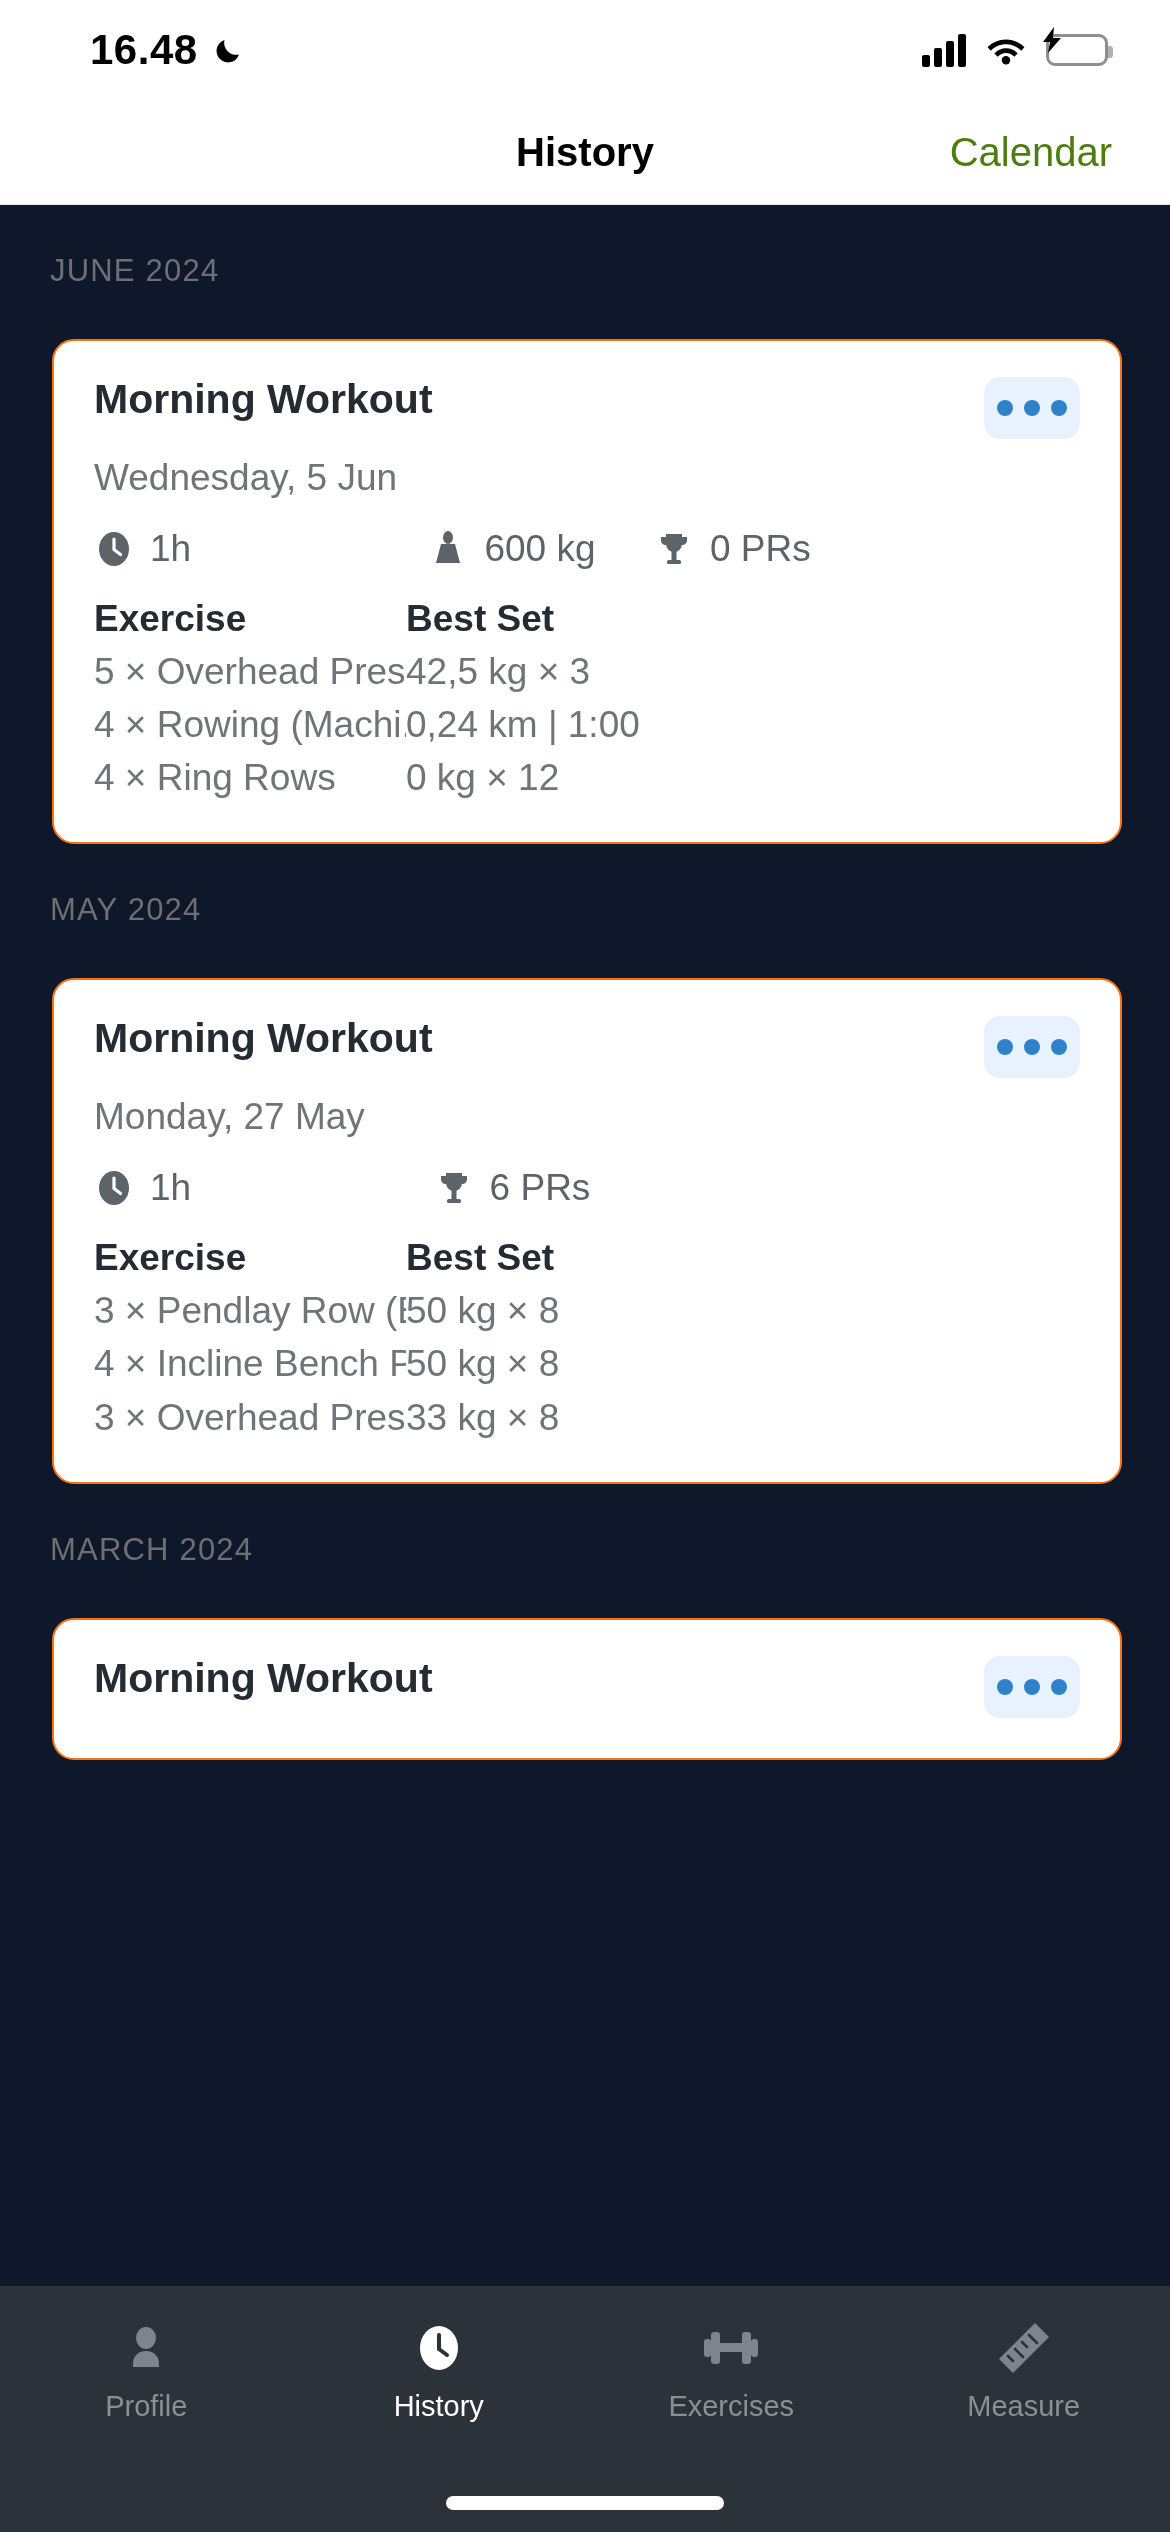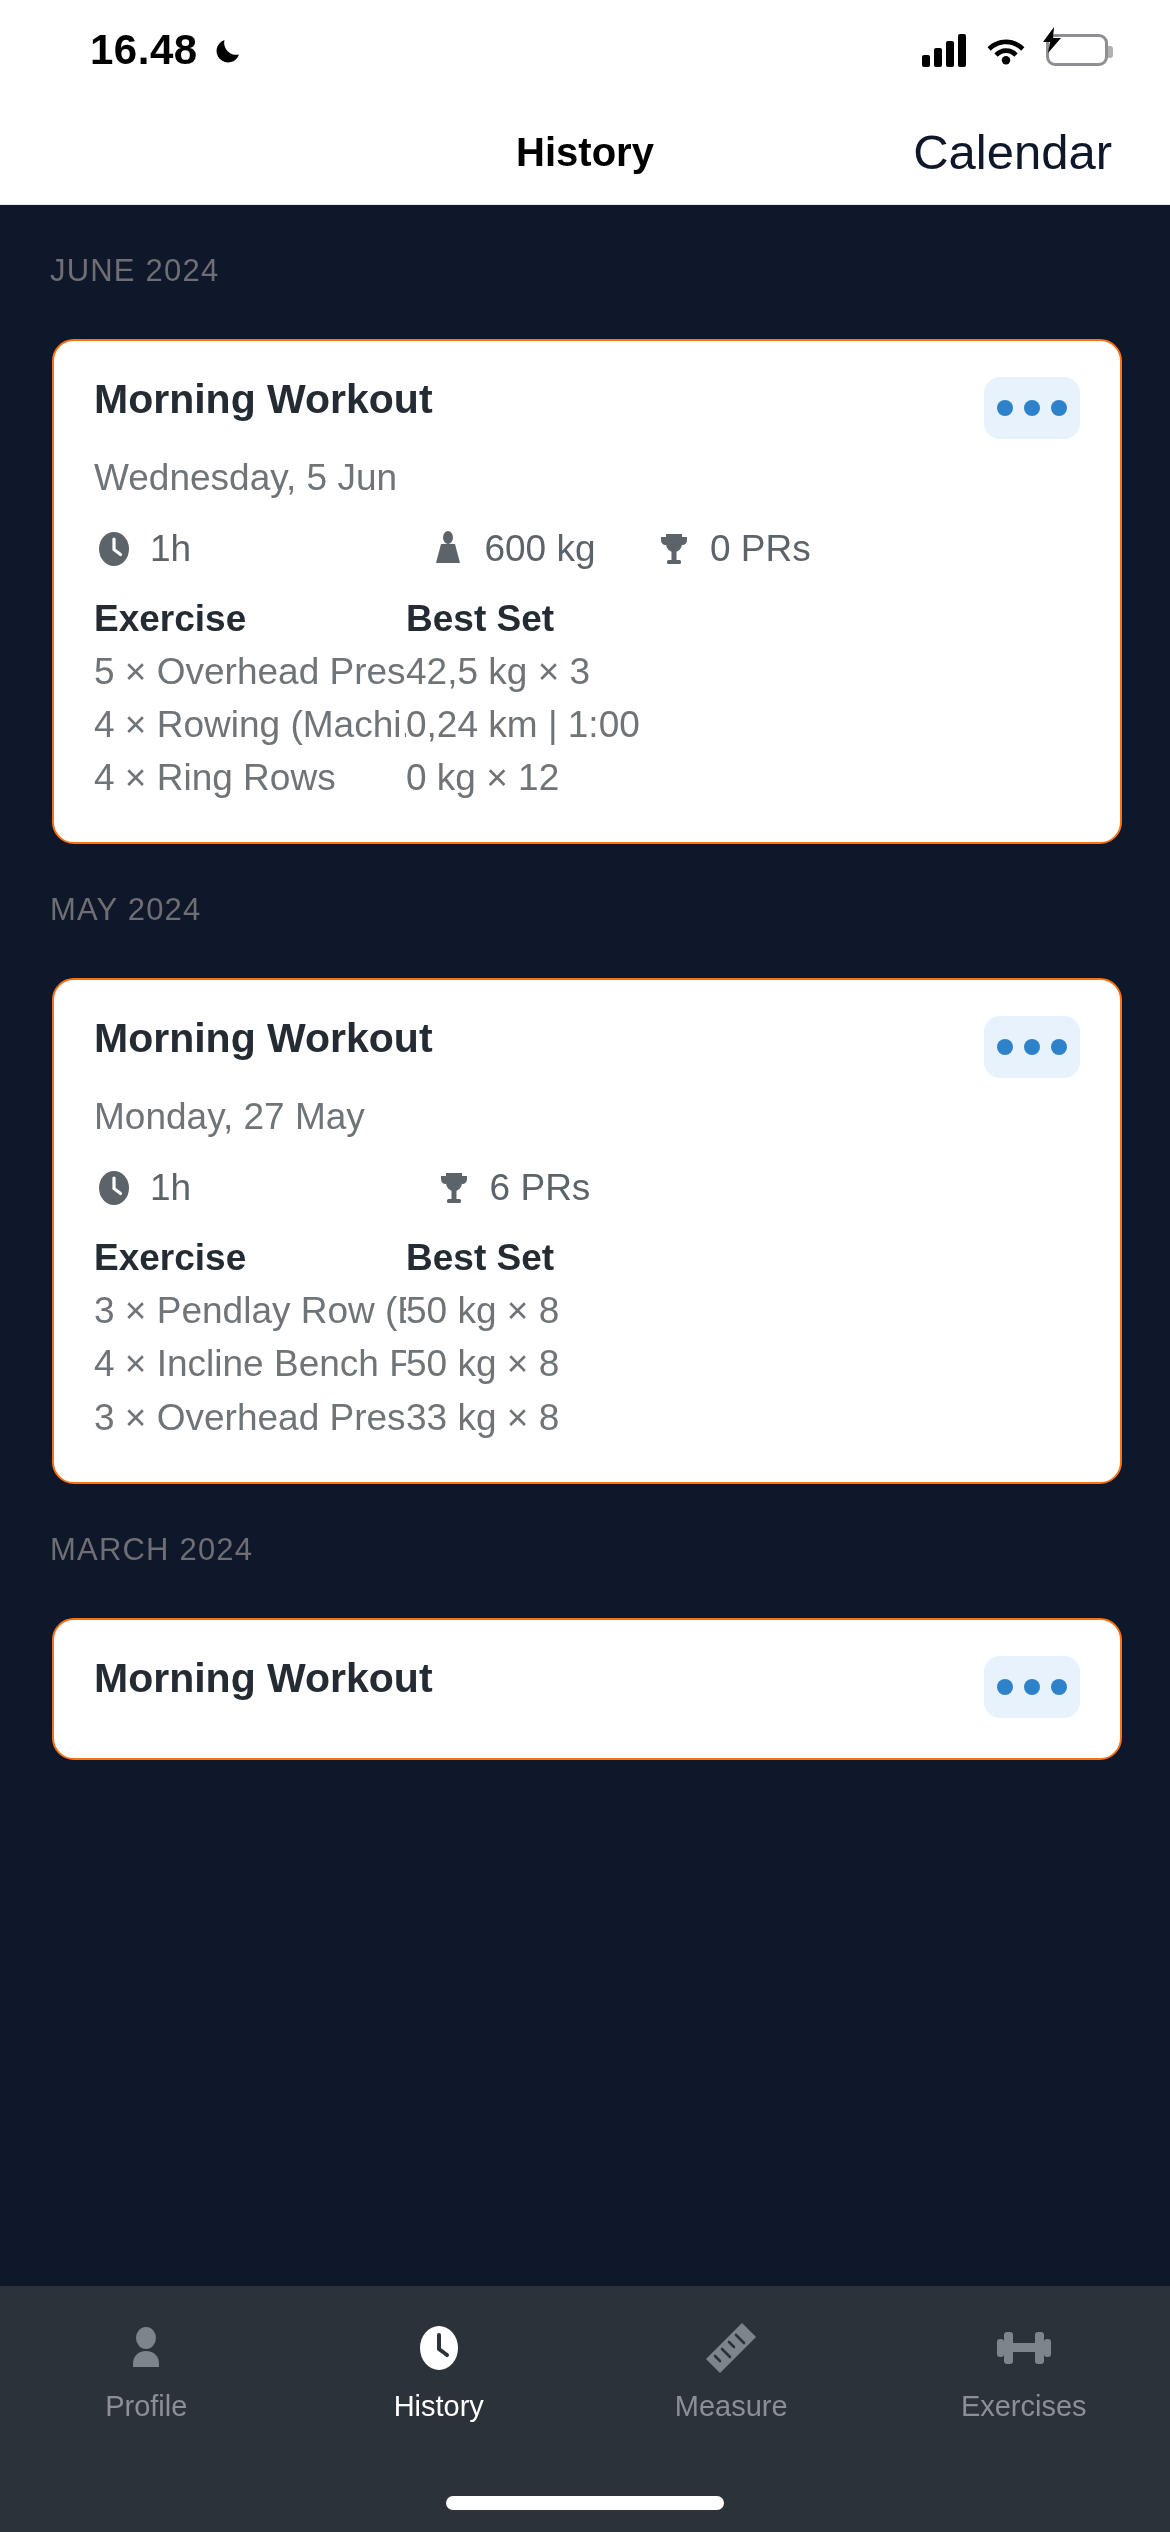--- a/index.html
+++ b/index.html
@@ -45,21 +45,21 @@
   .nav-header{
     position:relative;
     height:105px;
     display:flex; align-items:center; justify-content:center;
     background:#ffffff;
     border-bottom:1px solid #e9eaec;
   }
   .nav-title{ font-size:40px; font-weight:700; color:#000; }
   .nav-action{
     position:absolute; right:58px; top:50%; transform:translateY(-50%);
-    font-size:49px; color:#0f172a; font-weight:400;
+    font-size:40px; color:#4d7c0f; font-weight:400;
   }
 
   
   .content{
     position:absolute; left:0; top:205px; right:0; bottom:0;
     background:#0f172a;
     overflow:hidden;
   }
   .section-header{
     font-size:31px; color:#6f6f73; letter-spacing:1.2px;
@@ -334,40 +334,40 @@
   <div class="tab active">
     <span class="tab-ico">
       <svg width="52" height="52" viewBox="0 0 52 52">
           <ellipse cx="26" cy="26" rx="19" ry="22" fill="#ffffff"></ellipse>
           <path d="M26 13v14l8 6" stroke="#2b3239" stroke-width="4" fill="none" stroke-linecap="round"></path>
         </svg>
     </span>
     <span class="tab-label">History</span>
   </div>
 
-
-  <div class="tab">
-    <span class="tab-ico">
-      <svg width="54" height="54" viewBox="0 0 54 54">
-        <path d="M38 2 52 16 16 52 2 38z" fill="#7e848b"></path>
-        <g stroke="#2b3239" stroke-width="2.6" stroke-linecap="round">
-          <path d="M11 35l5 5M18 28l8 8M25 21l5 5M32 14l8 8"></path>
-        </g>
-      </svg>
-    </span>
-    <span class="tab-label">Measure</span>
-  </div>
 
   <div class="tab">
     <span class="tab-ico">
       <svg width="56" height="52" viewBox="0 0 56 52">
         <rect x="8" y="10" width="9" height="32" rx="3" fill="#7e848b"></rect>
         <rect x="1" y="17" width="7" height="18" rx="3" fill="#7e848b"></rect>
         <rect x="39" y="10" width="9" height="32" rx="3" fill="#7e848b"></rect>
         <rect x="48" y="17" width="7" height="18" rx="3" fill="#7e848b"></rect>
         <rect x="16" y="21" width="24" height="9" fill="#7e848b"></rect>
       </svg>
     </span>
     <span class="tab-label">Exercises</span>
   </div>
 
+  <div class="tab">
+    <span class="tab-ico">
+      <svg width="54" height="54" viewBox="0 0 54 54">
+        <path d="M38 2 52 16 16 52 2 38z" fill="#7e848b"></path>
+        <g stroke="#2b3239" stroke-width="2.6" stroke-linecap="round">
+          <path d="M11 35l5 5M18 28l8 8M25 21l5 5M32 14l8 8"></path>
+        </g>
+      </svg>
+    </span>
+    <span class="tab-label">Measure</span>
+  </div>
+
   <div class="home-indicator"></div>
 </div>
 
 </body></html>

